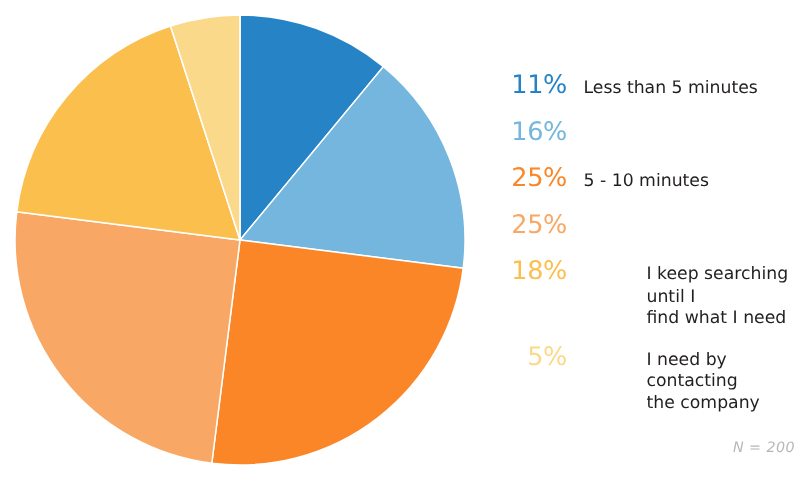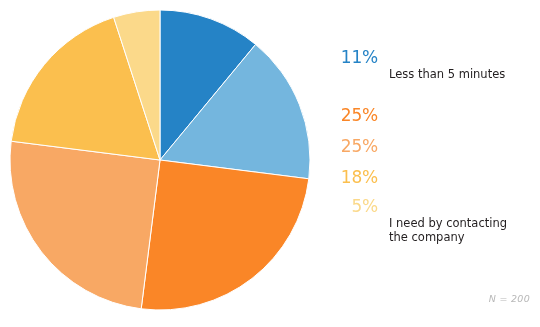--- a/index.html
+++ b/index.html
@@ -37,40 +37,40 @@
     top: 48px;
     width: 205px;
   }
   .legend-row {
     display: flex;
     align-items: flex-start;
     margin-bottom: 12px;
   }
   .legend-row.two-line {
     margin-bottom: 10px;
+    gap: 42px;
   }
   .legend-pct {
     flex: 0 0 48px;
     text-align: right;
     font-size: 17px;
     line-height: 19px;
     font-weight: 400;
     letter-spacing: -0.2px;
     padding-right: 0px;
     white-space: nowrap;
   }
   .legend-label {
     flex: 1 1 auto;
     padding-left: 11px;
     font-size: 11.5px;
     line-height: 14.5px;
     color: #231f20;
     padding-top: 3px;
     white-space: pre-line;
-    margin-top: 16px;
   }
   #sample-size {
     position: absolute;
     left: 330px;
     top: 293px;
     width: 200px;
     text-align: right;
     padding-right: 15px;
     font-size: 9.5px;
     font-style: italic;
@@ -97,32 +97,36 @@
   </div>
 
   <div id="legend">
 
     <div class="legend-row">
       <span class="legend-pct" style="color: rgb(37, 131, 198);">11%</span>
       <span class="legend-label">Less than 5 minutes</span>
     </div>
 
     <div class="legend-row">
+      <span class="legend-pct" style="color: rgb(116, 182, 222);">16%</span>
     </div>
 
     <div class="legend-row">
       <span class="legend-pct" style="color: rgb(250, 134, 39);">25%</span>
+      <span class="legend-label">5 - 10 minutes</span>
     </div>
 
     <div class="legend-row">
       <span class="legend-pct" style="color: rgb(248, 168, 100);">25%</span>
     </div>
 
     <div class="legend-row two-line">
       <span class="legend-pct" style="color: rgb(251, 191, 78);">18%</span>
+      <span class="legend-label">I keep searching until I
+find what I need</span>
     </div>
 
     <div class="legend-row two-line">
       <span class="legend-pct" style="color: rgb(251, 217, 138);">5%</span>
       <span class="legend-label">I need by contacting
 the company</span>
     </div>
 
   </div>
 

